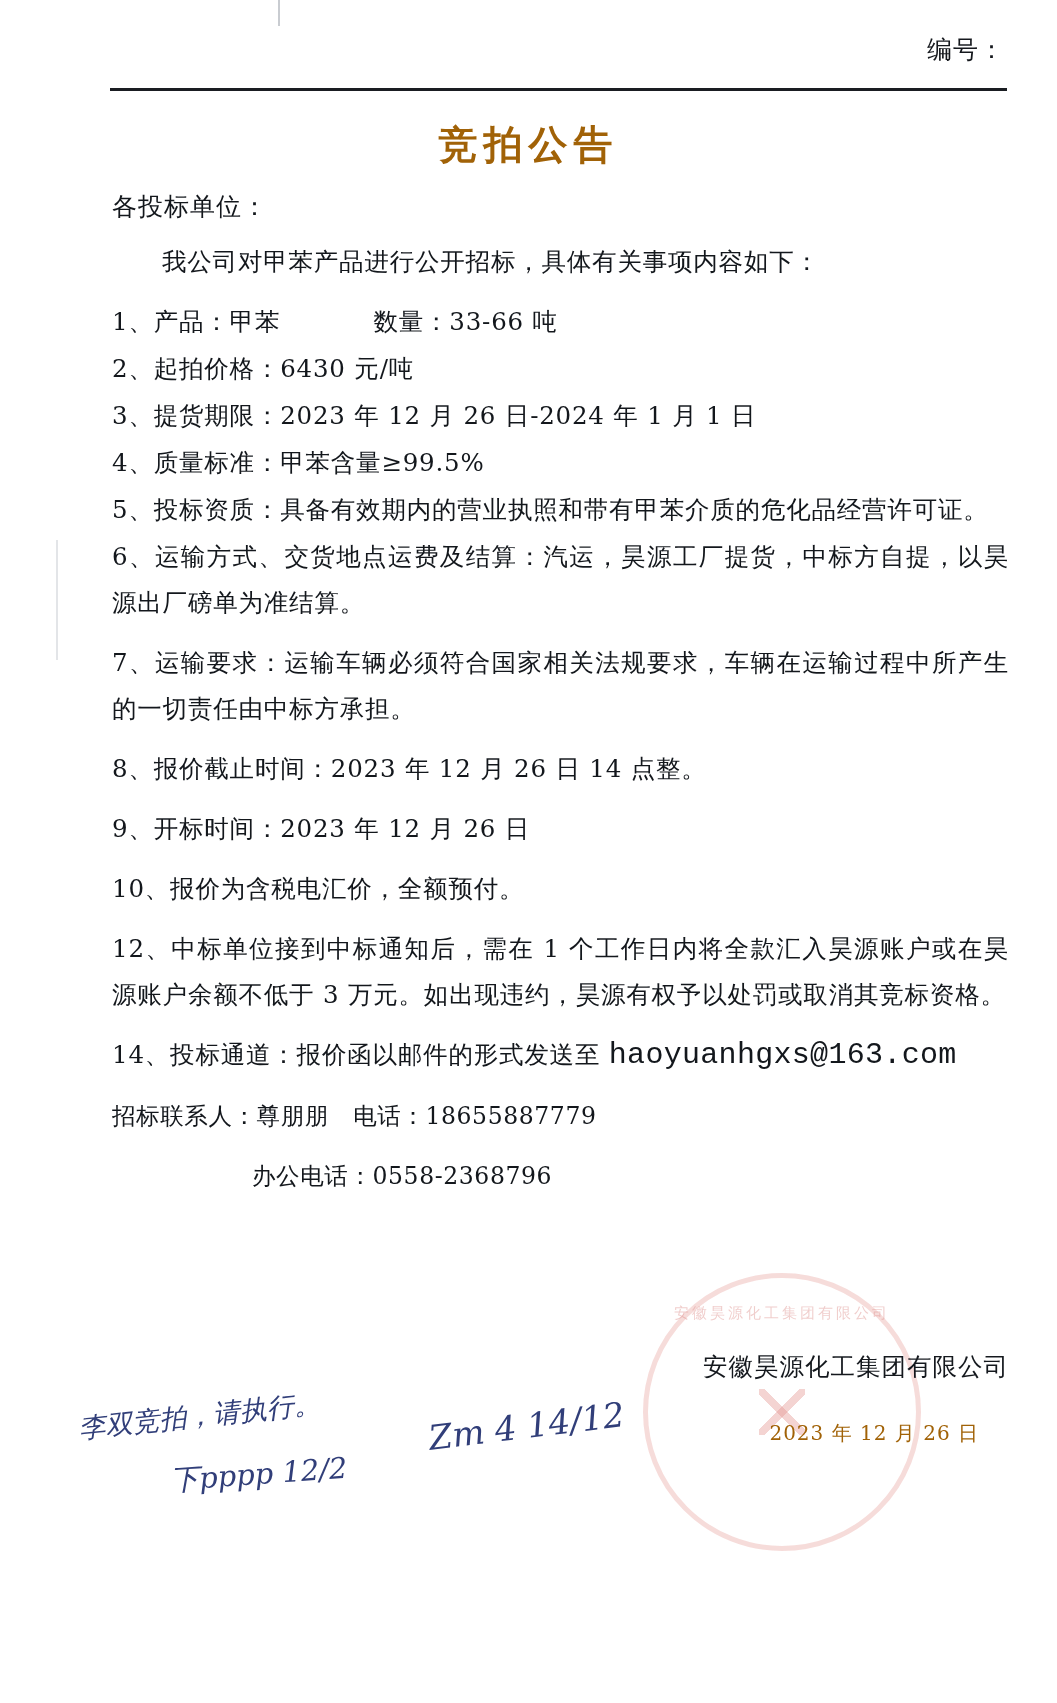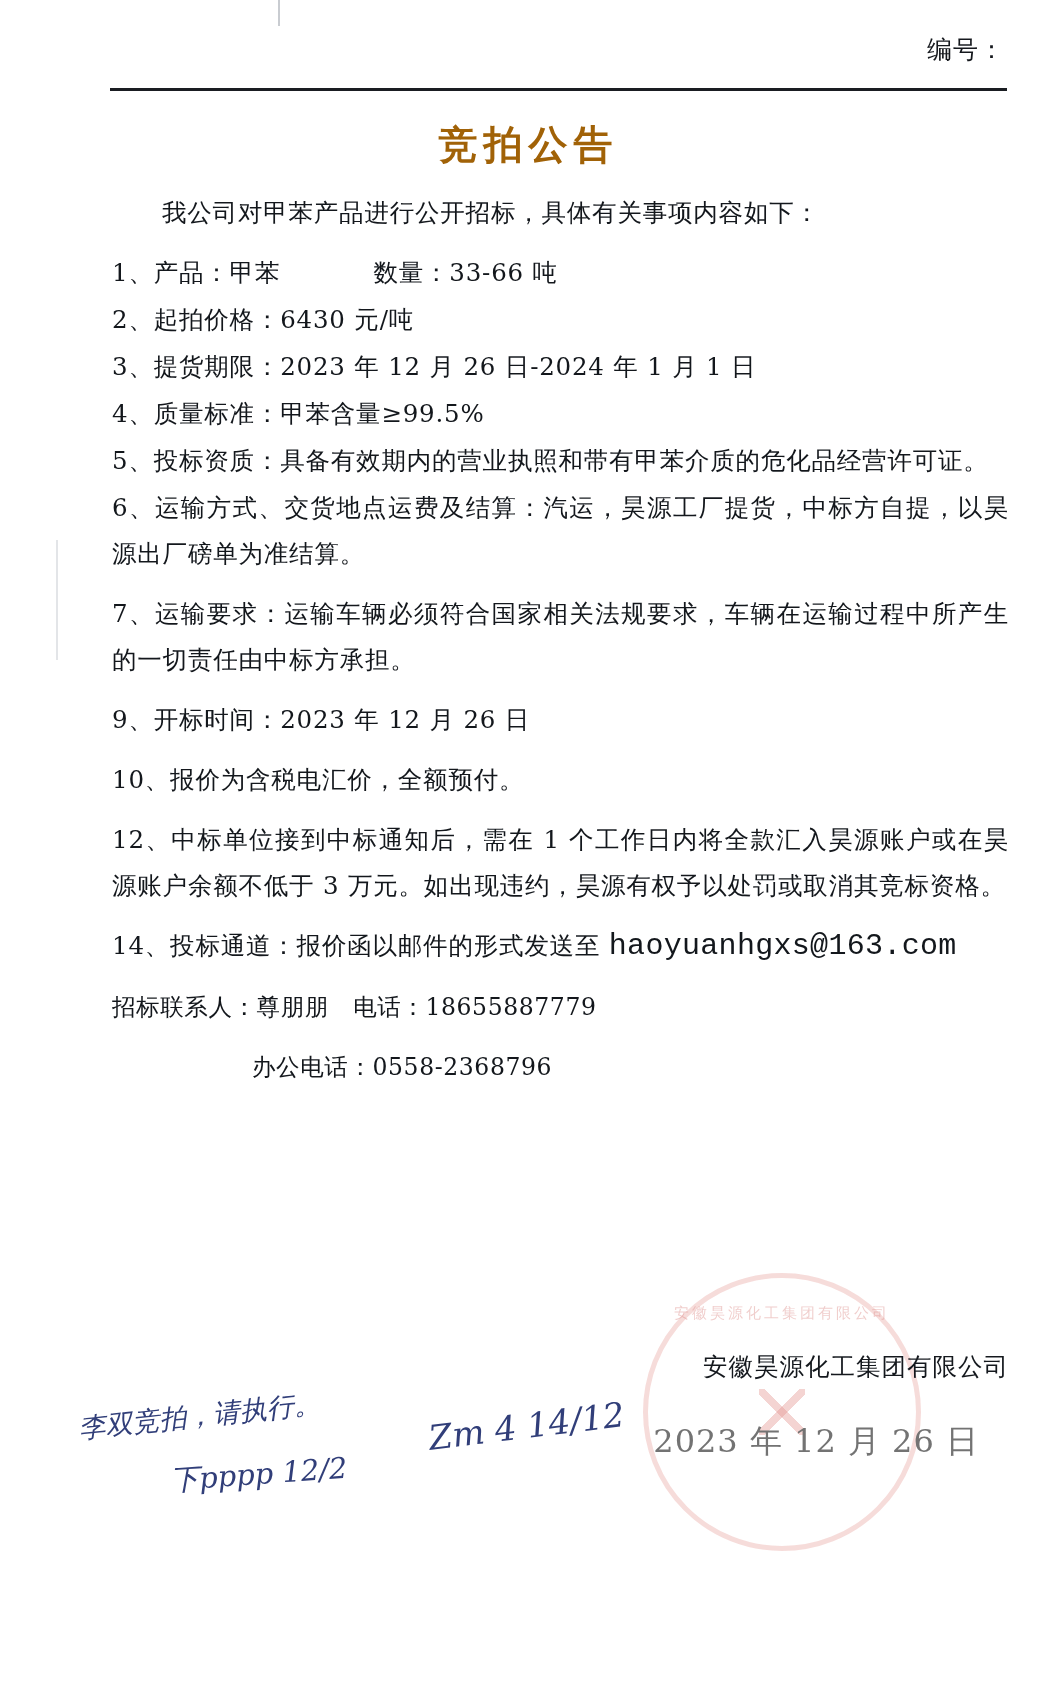--- a/index.html
+++ b/index.html
@@ -139,23 +139,23 @@
     right: 48px;
     top: 1350px;
     font-size: 24.5px;
     letter-spacing: 1px;
     color: #14181d;
   }
   .sign-date {
     position: absolute;
     right: 78px;
     top: 1420px;
-    font-size: 32px;
+    font-size: 20px;
     letter-spacing: 1px;
-    color: #737373;
+    color: #a16207;
   }
 
   
   .stamp {
     position: absolute;
     left: 643px;
     top: 1273px;
     width: 268px;
     height: 268px;
     border: 5px solid rgba(205, 60, 52, 0.33);
@@ -242,35 +242,37 @@
   <div class="doc-number">
     <span class="label">编号：</span>
   </div>
 
   <div class="rule"></div>
 
   <div class="doc-title">竞拍公告</div>
 
   <div class="content">
 
+    <p class="salutation">各投标单位：</p>
 
     <p class="para indent gap">我公司对甲苯产品进行公开招标，具体有关事项内容如下：</p>
 
     <p class="para tight">
       <span>1、产品：甲苯</span>
       <span class="nowrap-gap"></span>
       <span>数量：33-66 吨</span>
     </p>
 
     <p class="para tight">2、起拍价格：6430 元/吨</p>
     <p class="para tight">3、提货期限：2023 年 12 月 26 日-2024 年 1 月 1 日</p>
     <p class="para tight">4、质量标准：甲苯含量≥99.5%</p>
     <p class="para tight">5、投标资质：具备有效期内的营业执照和带有甲苯介质的危化品经营许可证。</p>
     <p class="para gap">6、运输方式、交货地点运费及结算：汽运，昊源工厂提货，中标方自提，以昊源出厂磅单为准结算。</p>
     <p class="para gap">7、运输要求：运输车辆必须符合国家相关法规要求，车辆在运输过程中所产生的一切责任由中标方承担。</p>
+    <p class="para gap">8、报价截止时间：2023 年 12 月 26 日 14 点整。</p>
     <p class="para gap">9、开标时间：2023 年 12 月 26 日</p>
     <p class="para gap">10、报价为含税电汇价，全额预付。</p>
     <p class="para gap">12、中标单位接到中标通知后，需在 1 个工作日内将全款汇入昊源账户或在昊源账户余额不低于 3 万元。如出现违约，昊源有权予以处罚或取消其竞标资格。</p>
 
     <p class="para">
       <span>14、投标通道：报价函以邮件的形式发送至</span>
       <span class="mail">haoyuanhgxs@163.com</span>
     </p>
 
     <div class="contact-row">

